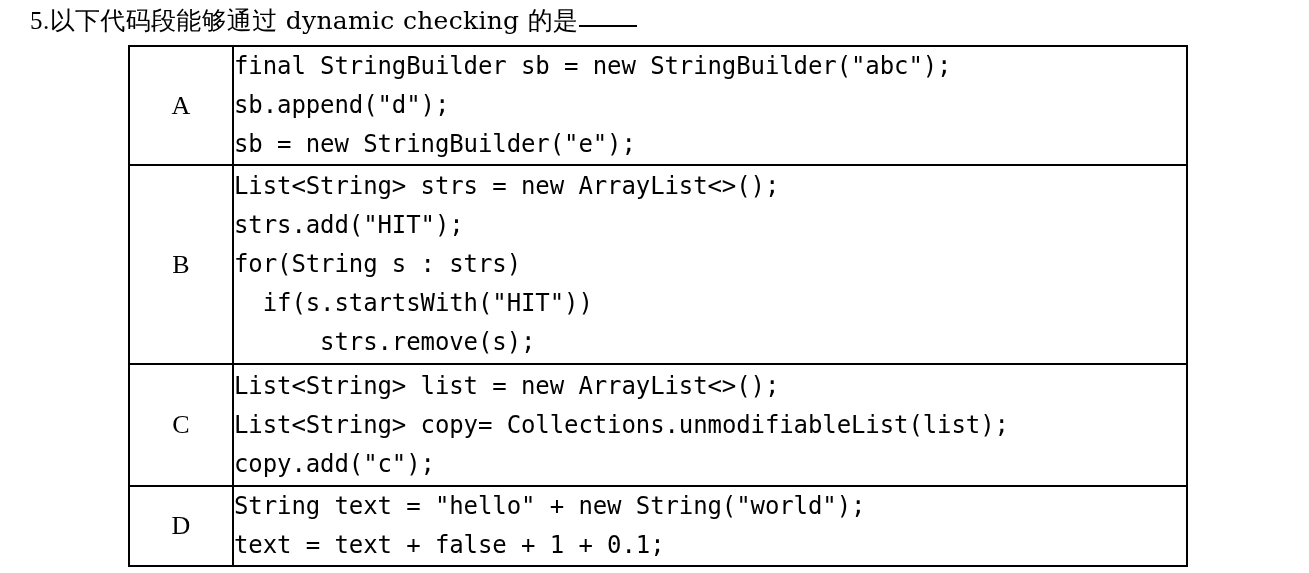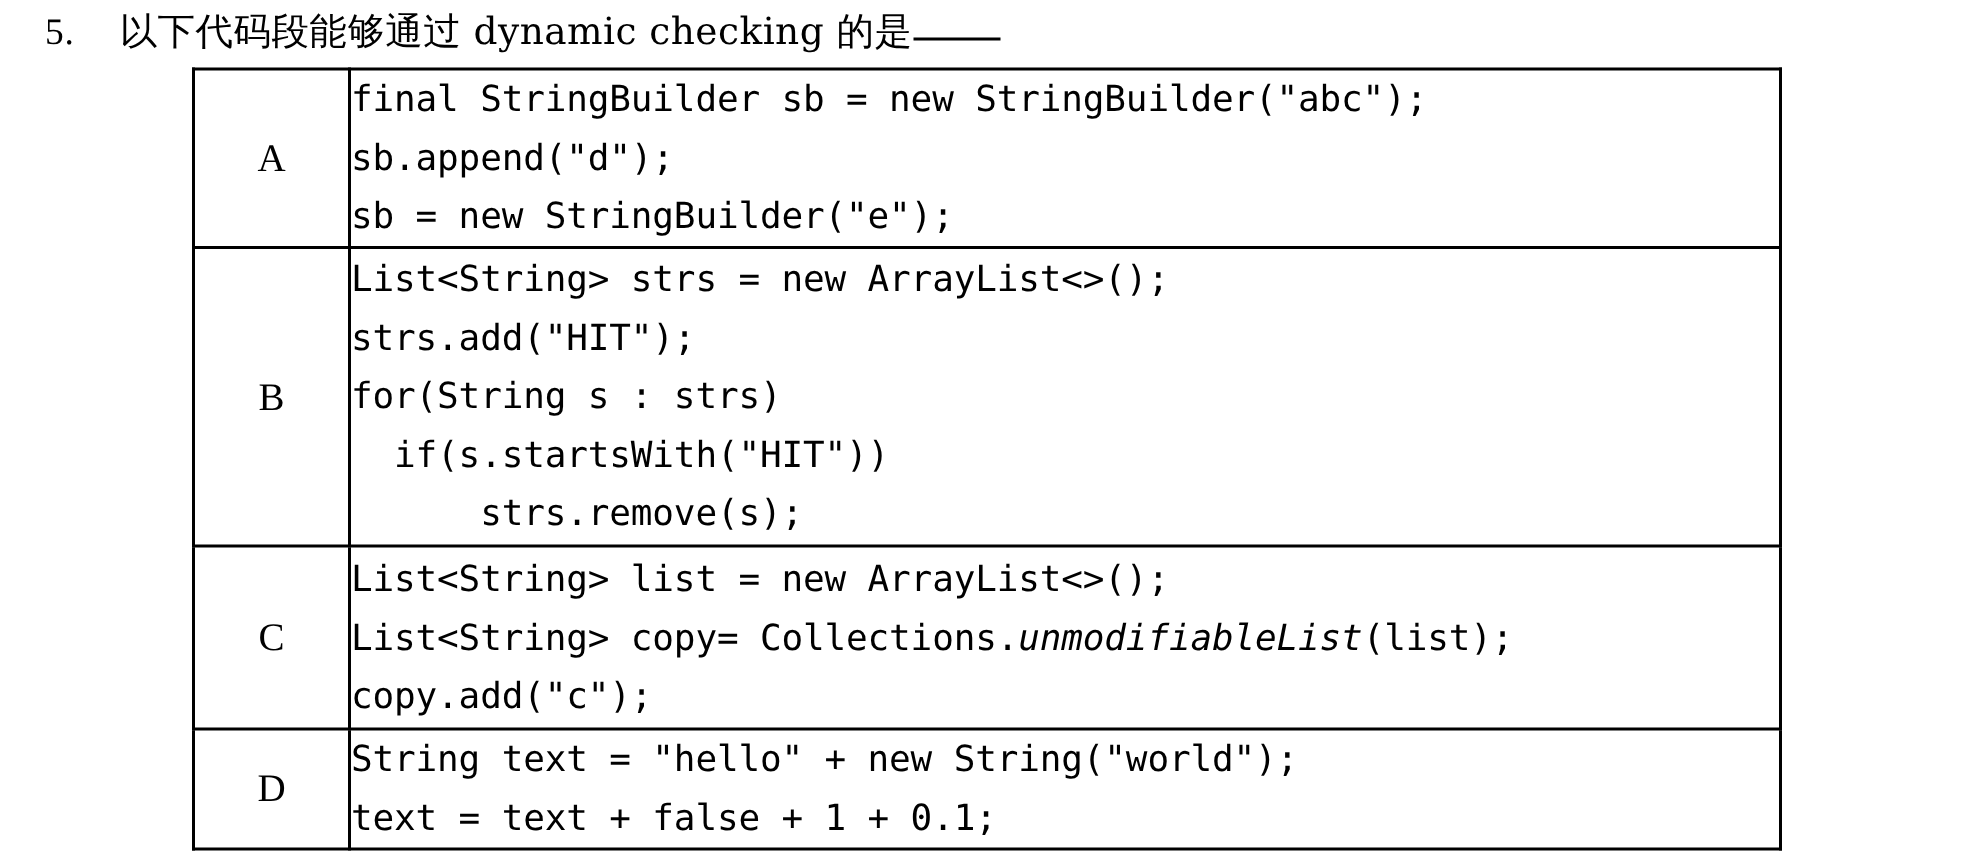--- a/index.html
+++ b/index.html
@@ -31,21 +31,20 @@
   .q-number {
     font-family: "Liberation Serif", serif;
     font-size: 25px;
     line-height: 30px;
     letter-spacing: 0.5px;
   }
   .q-text {
     font-family: "DejaVu Serif", "Liberation Serif", serif;
     font-size: 25px;
     line-height: 30px;
-    margin-left: 30px;
     letter-spacing: 0.3px;
   }
   .q-blank {
     display: inline-block;
     width: 58px;
     border-bottom: 2px solid #000;
     margin-left: 1px;
     position: relative;
     top: -2px;
   }
@@ -77,21 +76,20 @@
   }
   .code-block {
     font-family: "DejaVu Sans Mono", "Liberation Mono", monospace;
     font-size: 24px;
     line-height: 39px;
     white-space: pre;
     color: #000000;
     letter-spacing: -0.1px;
   }
   .code-block .mi {
-    font-style: italic;
   }
 
   
   tr.row-a td { height: 116px; }
   tr.row-b td { height: 197px; }
   tr.row-c td { height: 120px; }
   tr.row-d td { height: 75px; }
 </style>
 </head>
 <body>

